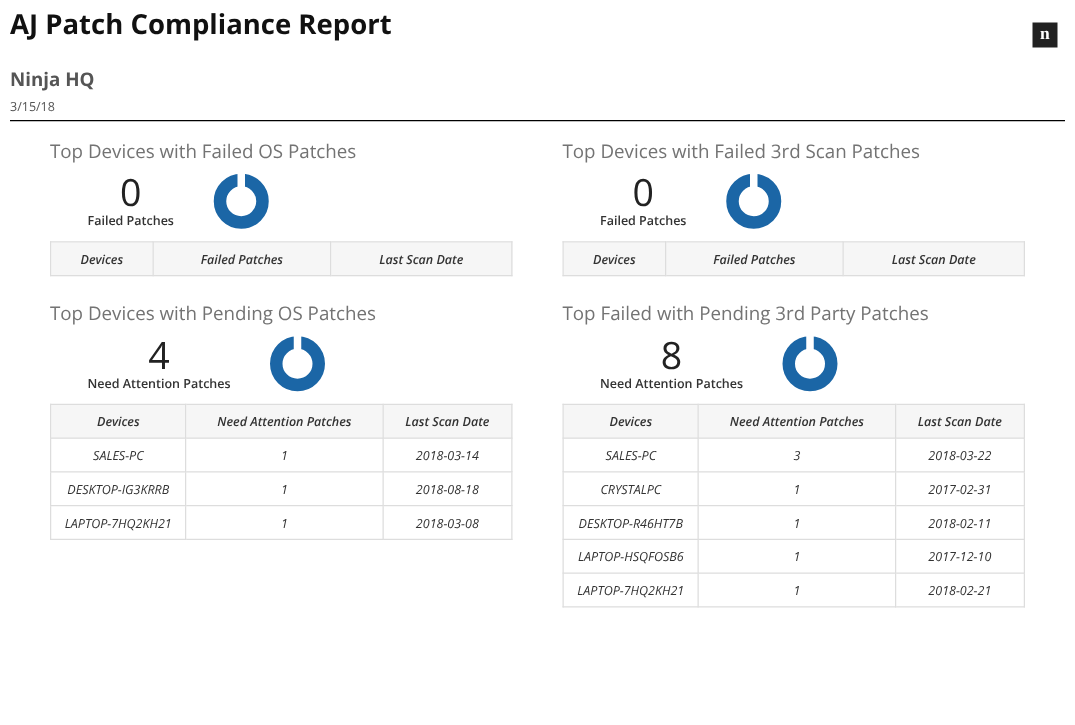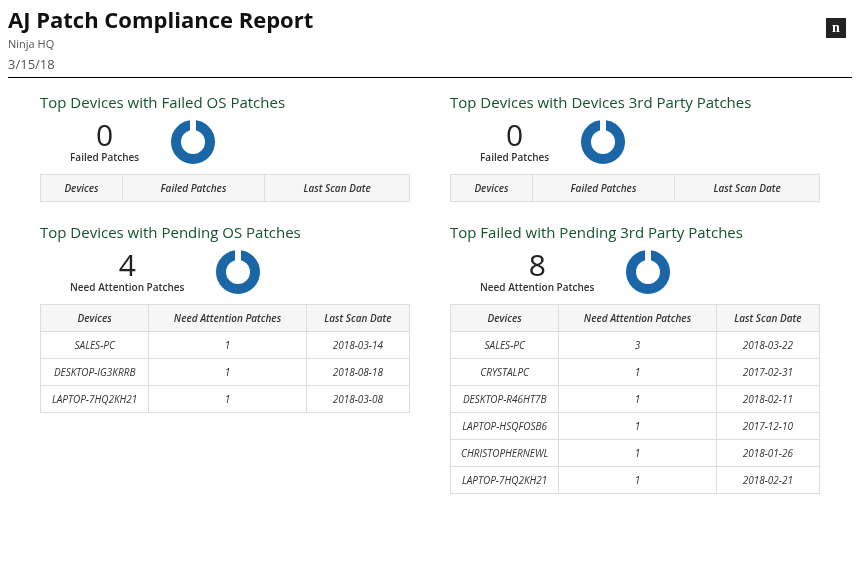--- a/index.html
+++ b/index.html
@@ -16,26 +16,27 @@
   .header {
     padding-bottom: 4px;
     border-bottom: 1px solid #000;
   }
   .header h1 {
     font-size: 22px;
     font-weight: 700;
     color: #111;
   }
   .header .sub {
-    font-size: 11px;
+    font-size: 15px;
     color: #555;
-    margin-top: 2px;
+    margin-top: 20px;
+    font-weight: bold;
   }
   .header .date {
-    font-size: 13px;
+    font-size: 10px;
     color: #555;
     margin-top: 4px;
   }
   .logo {
     position: absolute;
     top: 18px;
     right: 14px;
     width: 20px;
     height: 20px;
     background: #222;
@@ -53,21 +54,21 @@
   .grid {
     display: grid;
     grid-template-columns: 1fr 1fr;
     column-gap: 40px;
     row-gap: 20px;
     padding: 14px 32px 0 32px;
   }
   .card-title {
     font-size: 15px;
     font-weight: 400;
-    color: #14532d;
+    color: #737373;
     margin-bottom: 6px;
   }
   .metric-row {
     display: flex;
     align-items: center;
     gap: 30px;
     padding-left: 30px;
     margin-bottom: 8px;
   }
   .metric-block { text-align: center; }
@@ -143,21 +144,21 @@
           <tr>
             <th>Devices</th>
             <th>Failed Patches</th>
             <th>Last Scan Date</th>
           </tr>
         </thead>
         <tbody></tbody>
       </table>
     </div>
     <div class="card">
-      <div class="card-title">Top Devices with Devices 3rd Party Patches</div>
+      <div class="card-title">Top Devices with Failed 3rd Scan Patches</div>
       <div class="metric-row">
     <div class="metric-block">
       <div class="metric-num">0</div>
       <div class="metric-label">Failed Patches</div>
     </div>
     <div class="donut">
           <svg viewBox="0 0 48 48" width="48" height="48">
     <circle cx="24" cy="24" r="17" fill="none" stroke="#1b66a6" stroke-width="10"></circle>
     <rect x="21" y="0" width="6" height="14" fill="#fff"></rect>
   </svg>
@@ -252,25 +253,20 @@
             <td class="device">DESKTOP-R46HT7B</td>
             <td>1</td>
             <td>2018-02-11</td>
           </tr>
           <tr>
             <td class="device">LAPTOP-HSQFOSB6</td>
             <td>1</td>
             <td>2017-12-10</td>
           </tr>
           <tr>
-            <td class="device">CHRISTOPHERNEWL</td>
-            <td>1</td>
-            <td>2018-01-26</td>
-          </tr>
-          <tr>
             <td class="device">LAPTOP-7HQ2KH21</td>
             <td>1</td>
             <td>2018-02-21</td>
           </tr>
         </tbody>
       </table>
     </div>
   </div>
 
 </body></html>

